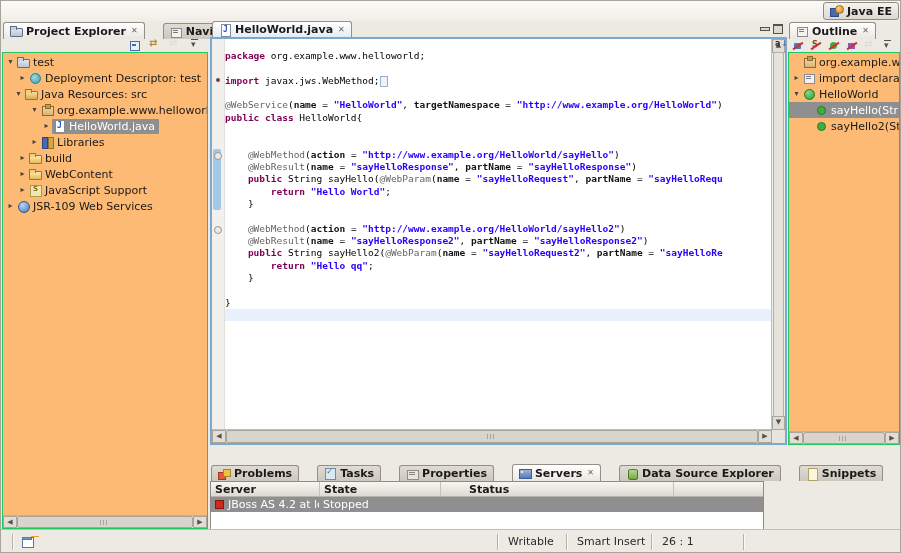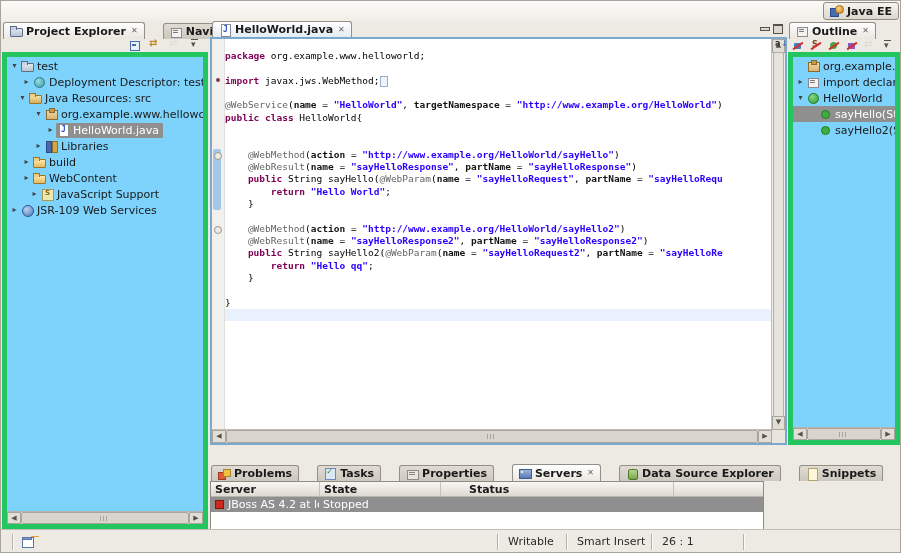--- a/index.html
+++ b/index.html
@@ -17,21 +17,21 @@
   .spacer{flex:1}
   .winbtns{display:flex;gap:3px;align-items:center;padding:0 4px 3px 0}
   .wm{display:inline-block;border:1px solid #55524c;background:#dcd8d0}
   .wm-min{width:8px;height:2px}
   .wm-max{width:8px;height:7px;border-top:2px solid #55524c}
   .closex{margin-left:2px;font-size:8px;line-height:1;color:#6a665e}
   .closex::before{content:"✕"}
   .vtoolbar{display:flex;justify-content:flex-end;align-items:center;gap:5px;padding-right:5px}
   .tbi{display:inline-flex;align-items:center;justify-content:center;width:15px;height:13px}
   .tbi.dis{opacity:.4}
-  .view-body{position:absolute;left:0;right:0;bottom:0;background:#7dd3fc;border:5px solid #22c55e;overflow:hidden}
+  .view-body{position:absolute;left:0;right:0;bottom:0;background:#fdba74;border:1px solid #22c55e;overflow:hidden}
 
   
   .tree{position:absolute;left:0;right:0;top:0;bottom:12px;overflow:hidden;padding-top:1px}
   .trow{height:16px;display:flex;align-items:center;white-space:nowrap}
   .trow.fullsel{background:#8f8f8f;color:#fff}
   .tw{flex:0 0 11px;text-align:center;font-size:8px;line-height:16px;color:#444}
   .tw.open::before{content:"▾"} .tw.closed::before{content:"▸"}
   .tbox{display:flex;align-items:center;gap:3px;padding:1px 4px 1px 1px;border-radius:1px}
   .tbox.sel{background:#8f8f8f;color:#fff}
 
@@ -272,21 +272,21 @@
             <span class="lbl">build</span>
           </span>
         </div>
         <div class="trow" style="padding-left: 14px;">
           <span class="tw closed"></span>
           <span class="tbox">
             <span class="ic ic-folder"></span>
             <span class="lbl">WebContent</span>
           </span>
         </div>
-        <div class="trow" style="padding-left: 14px; margin-left: 8px;">
+        <div class="trow" style="padding-left: 14px;">
           <span class="tw closed"></span>
           <span class="tbox">
             <span class="ic ic-js"></span>
             <span class="lbl">JavaScript Support</span>
           </span>
         </div>
         <div class="trow" style="padding-left: 2px;">
           <span class="tw closed"></span>
           <span class="tbox">
             <span class="ic ic-ws"></span>

